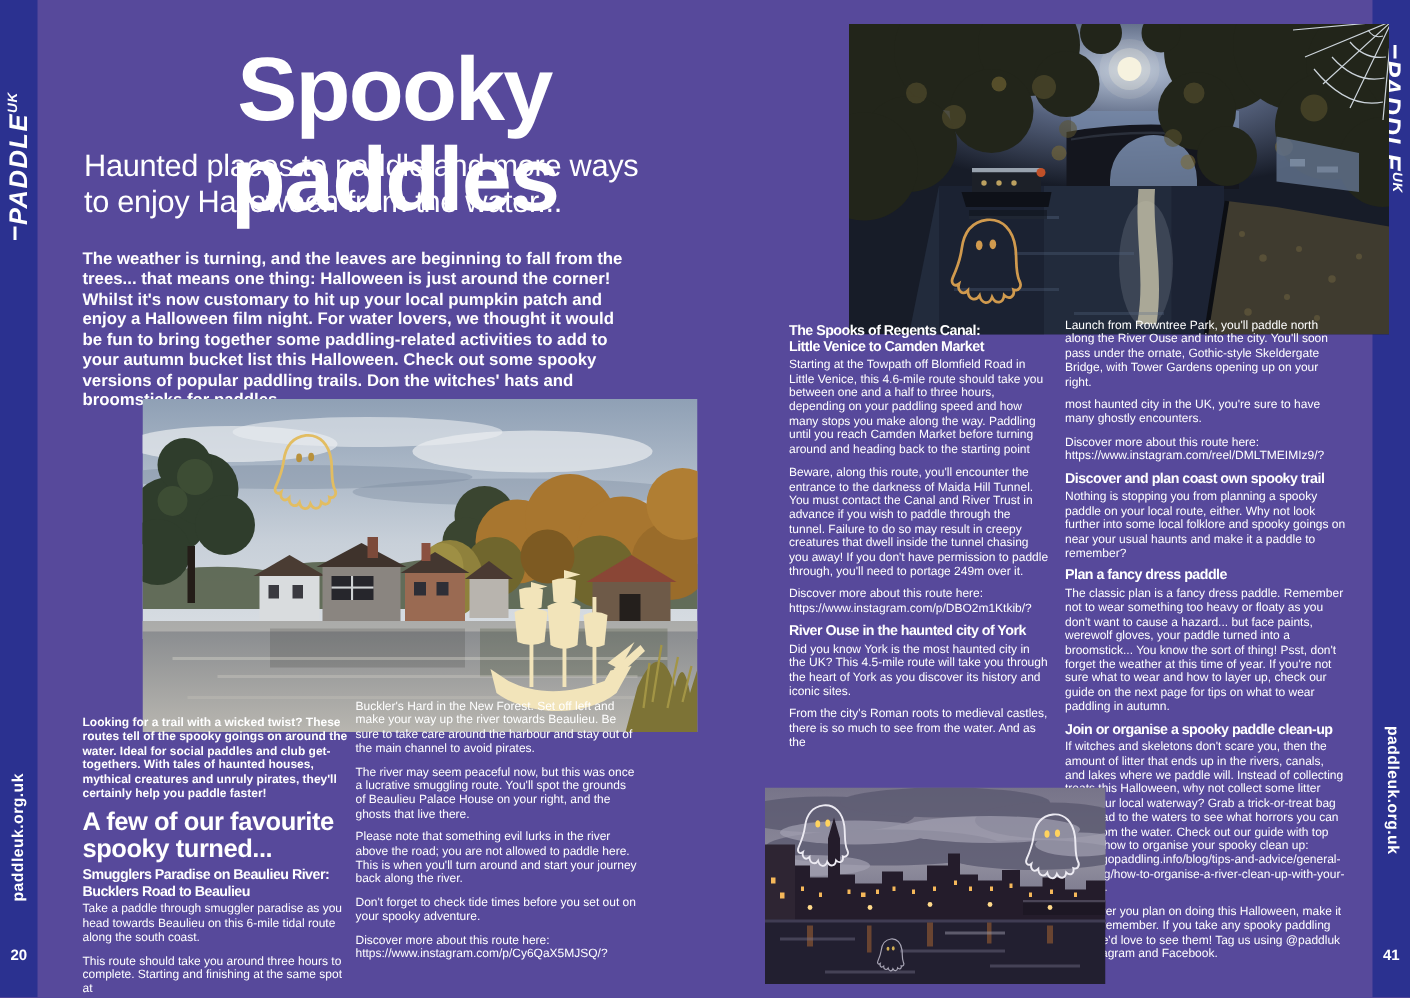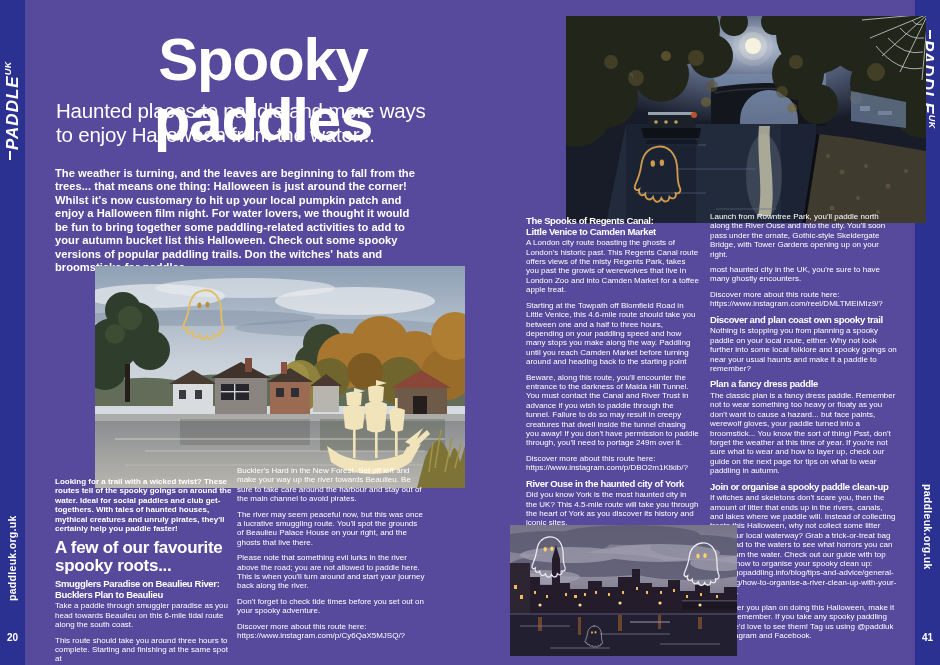--- a/index.html
+++ b/index.html
@@ -185,25 +185,25 @@
           <polygon points="31,4 42,7 31,10"></polygon>
             <polygon points="53,-4 64,-1 53,2"></polygon>
         </g>
       </svg>
     </figure>
 
     <div class="col colA">
       <p class="caption">Looking for a trail with a wicked twist? These routes tell of the spooky goings on around the water. Ideal for social paddles and club get-togethers. With tales of haunted houses, mythical creatures and unruly pirates, they'll certainly help you paddle faster!</p>
       <h3 class="big-heading">
         <span>A few of our favourite</span><br>
-        <span>spooky roots...</span>
+        <span>spooky turned...</span>
       </h3>
       <h4 class="col-heading wrap2">
         <span>Smugglers Paradise on Beaulieu River:</span><br>
-        <span>Bucklers Plan to Beaulieu</span>
+        <span>Bucklers Road to Beaulieu</span>
       </h4>
       <p>Take a paddle through smuggler paradise as you head towards Beaulieu on this 6-mile tidal route along the south coast.</p>
       <p>This route should take you around three hours to complete. Starting and finishing at the same spot at</p>
     </div>
 
     <div class="col colB">
       <p>Buckler's Hard in the New Forest. Set off left and make your way up the river towards Beaulieu. Be sure to take care around the harbour and stay out of the main channel to avoid pirates.</p>
       <p>The river may seem peaceful now, but this was once a lucrative smuggling route. You'll spot the grounds of Beaulieu Palace House on your right, and the ghosts that live there.</p>
       <p>Please note that something evil lurks in the river above the road; you are not allowed to paddle here. This is when you'll turn around and start your journey back along the river.</p>
       <p>Don't forget to check tide times before you set out on your spooky adventure.</p>
@@ -324,21 +324,20 @@
             <ellipse cx="23" cy="14.5" rx="1.7" ry="2.5" fill="#d09a4e"></ellipse>
         </g>
       </svg>
     </figure>
 
     <div class="col colC">
       <h4 class="col-heading wrap2">
         <span>The Spooks of Regents Canal:</span><br>
         <span>Little Venice to Camden Market</span>
       </h4>
-      <p>A London city route boasting the ghosts of London's historic past. This Regents Canal route offers views of the misty Regents Park, takes you past the growls of werewolves that live in London Zoo and into Camden Market for a toffee apple treat.</p>
       <p>Starting at the Towpath off Blomfield Road in Little Venice, this 4.6-mile route should take you between one and a half to three hours, depending on your paddling speed and how many stops you make along the way. Paddling until you reach Camden Market before turning around and heading back to the starting point</p>
       <p>Beware, along this route, you'll encounter the entrance to the darkness of Maida Hill Tunnel. You must contact the Canal and River Trust in advance if you wish to paddle through the tunnel. Failure to do so may result in creepy creatures that dwell inside the tunnel chasing you away! If you don't have permission to paddle through, you'll need to portage 249m over it.</p>
       <p>
         <span>Discover more about this route here:</span>
         <span class="link">https://www.instagram.com/p/DBO2m1Ktkib/?</span>
       </p>
       <h4 class="col-heading">River Ouse in the haunted city of York</h4>
       <p>Did you know York is the most haunted city in the UK? This 4.5-mile route will take you through the heart of York as you discover its history and iconic sites.</p>
       <p>From the city's Roman roots to medieval castles, there is so much to see from the water. And as the</p>
     </div>

